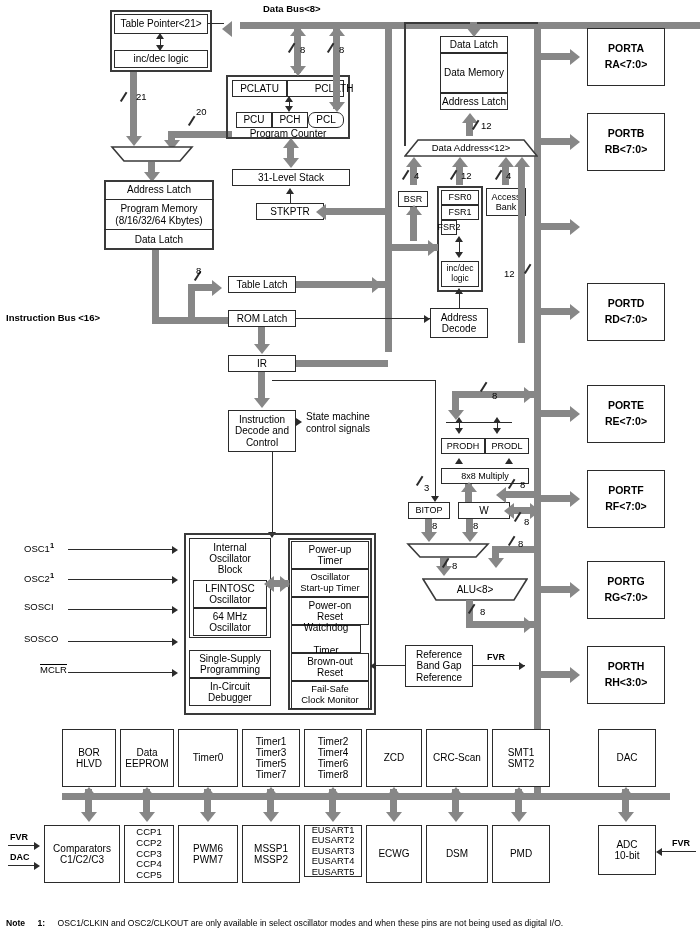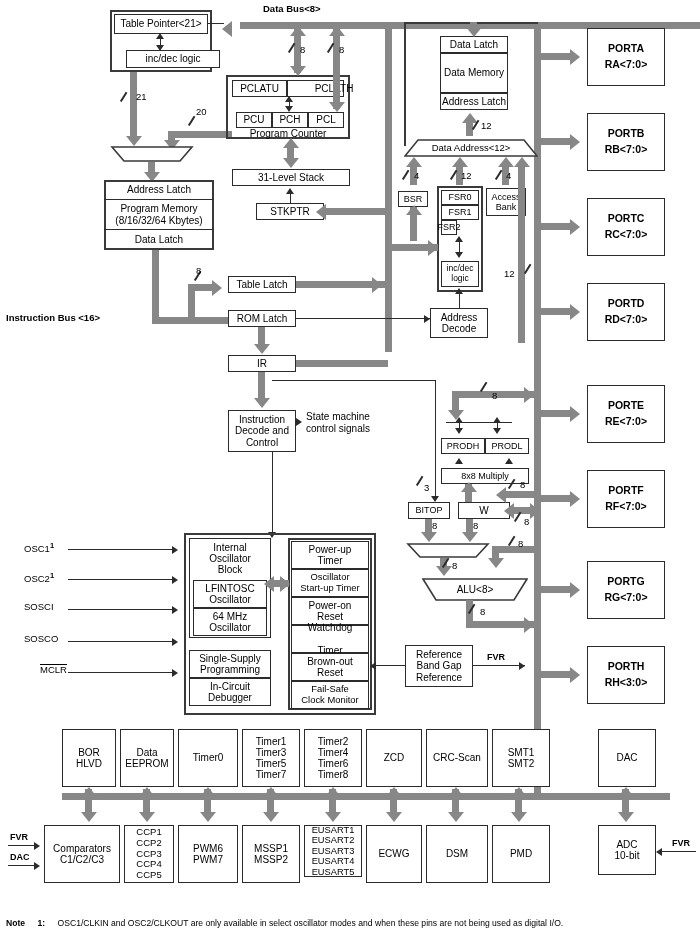--- a/index.html
+++ b/index.html
@@ -73,21 +73,21 @@
 
   <div class="bus bush" style="left:240px;top:22px;width:460px;"></div>
   <div class="ah lf" style="left:222px;top:20.5px;"></div>
 
   <div class="bus busv" style="left:534px;top:22px;height:720px;"></div>
 
   <div class="bus busv" style="left:385px;top:22px;height:330px;"></div>
 
   <div class="outline" style="left:110px;top:10px;width:102px;height:62px;"></div>
   <div class="box" style="left:114px;top:14px;width:94px;height:20px;">Table Pointer&lt;21&gt;</div>
-  <div class="box" style="left:114px;top:50px;width:94px;height:18px;margin-left:12px;">inc/dec logic</div>
+  <div class="box" style="left:114px;top:50px;width:94px;height:18px;">inc/dec logic</div>
 
   <div class="ln lnv" style="left:160px;top:37px;height:10px;"></div>
   <div class="tah up" style="left:156px;top:33px;"></div>
   <div class="tah dn" style="left:156px;top:45px;"></div>
 
   <div class="ln lnh" style="left:208px;top:23px;width:16px;"></div>
 
   <div class="bus busv" style="left:130px;top:72px;height:66px;"></div>
   <div class="ah dn" style="left:125.5px;top:136px;"></div>
   <div class="tick" style="left:118px;top:96px;"></div>
@@ -159,21 +159,21 @@
   </div>
 
   <div class="ln lnv" style="left:272px;top:452px;height:82px;"></div>
   <div class="tah dn" style="left:267.5px;top:532px;"></div>
 
   <div class="outline" style="left:226px;top:75px;width:124px;height:64px;"></div>
   <div class="box" style="left:232px;top:80px;width:55px;height:17px;">PCLATU</div>
   <div class="box" style="left:287px;top:80px;width:57px;height:17px;padding-left:37px;">PCLATH</div>
   <div class="box" style="left:236px;top:112px;width:36px;height:16px;">PCU</div>
   <div class="box" style="left:272px;top:112px;width:36px;height:16px;">PCH</div>
-  <div class="box" style="left:308px;top:112px;width:36px;height:16px;">PCL</div>
+  <div class="box" style="left:308px;top:112px;width:36px;height:16px;border-radius:7px;">PCL</div>
   <div class="plain" style="left:226px;top:128px;width:124px;">Program Counter</div>
   <div class="ln lnv" style="left:289px;top:99px;height:10px;"></div>
   <div class="tah up" style="left:285px;top:96px;"></div>
   <div class="tah dn" style="left:285px;top:106px;"></div>
 
   <div class="bus busv" style="left:294px;top:29px;height:44px;"></div>
   <div class="ah up" style="left:289.5px;top:26px;"></div>
   <div class="ah dn" style="left:289.5px;top:66px;"></div>
   <div class="tick" style="left:286px;top:47px;"></div>
   <div class="wnum" style="left:300px;top:44px;">8</div>
@@ -371,21 +371,21 @@
     <div>Timer</div>
   </div>
   <div class="box stack" style="left:291px;top:569px;width:78px;height:28px;font-size:9.4px;">
     <div>Oscillator</div>
     <div>Start-up Timer</div>
   </div>
   <div class="box stack" style="left:291px;top:597px;width:78px;height:28px;">
     <div>Power-on</div>
     <div>Reset</div>
   </div>
-  <div class="box stack" style="left:291px;top:625px;width:78px;height:28px;gap:12px;">
+  <div class="box stack" style="left:291px;top:625px;width:70px;height:28px;gap:12px;">
     <div>Watchdog</div>
     <div>Timer</div>
   </div>
   <div class="box stack" style="left:291px;top:653px;width:78px;height:28px;">
     <div>Brown-out</div>
     <div>Reset</div>
   </div>
   <div class="box stack" style="left:291px;top:681px;width:78px;height:28px;font-size:9.4px;">
     <div>Fail-Safe</div>
     <div>Clock Monitor</div>
@@ -433,24 +433,20 @@
   <div class="bus bush" style="left:541px;top:53px;width:32px;"></div>
   <div class="ah rt" style="left:570px;top:48.5px;"></div>
 
   <div class="port" style="left:587px;top:113px;width:78px;height:58px;">
     <div>PORTB</div>
     <div>RB&lt;7:0&gt;</div>
   </div>
   <div class="bus bush" style="left:541px;top:138px;width:32px;"></div>
   <div class="ah rt" style="left:570px;top:133.5px;"></div>
 
-  <div class="port" style="left:587px;top:198px;width:78px;height:58px;">
-    <div>PORTC</div>
-    <div>RC&lt;7:0&gt;</div>
-  </div>
   <div class="bus bush" style="left:541px;top:223px;width:32px;"></div>
   <div class="ah rt" style="left:570px;top:218.5px;"></div>
 
   <div class="port" style="left:587px;top:283px;width:78px;height:58px;">
     <div>PORTD</div>
     <div>RD&lt;7:0&gt;</div>
   </div>
   <div class="bus bush" style="left:541px;top:308px;width:32px;"></div>
   <div class="ah rt" style="left:570px;top:303.5px;"></div>
 

